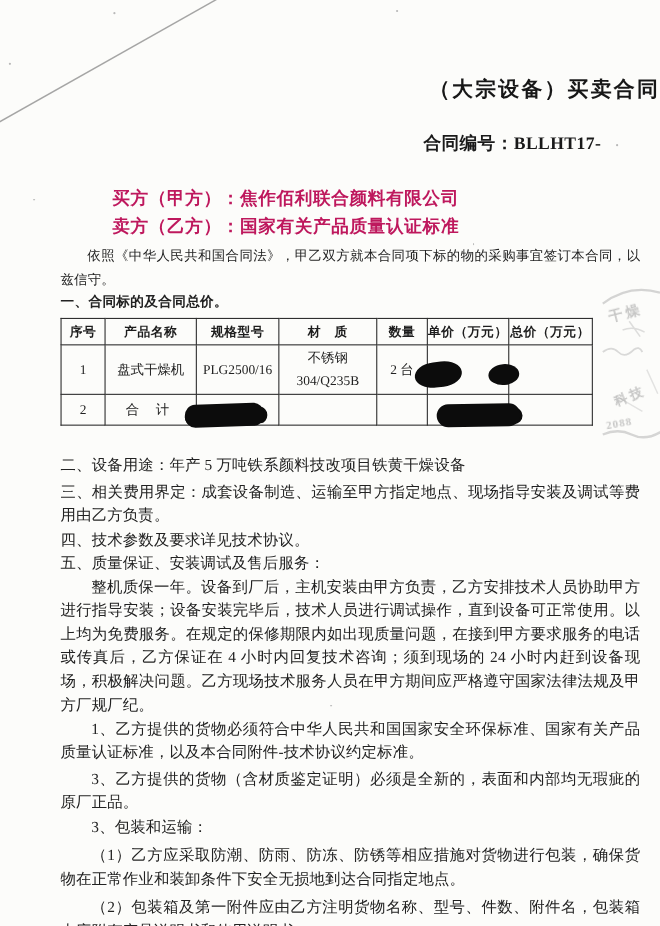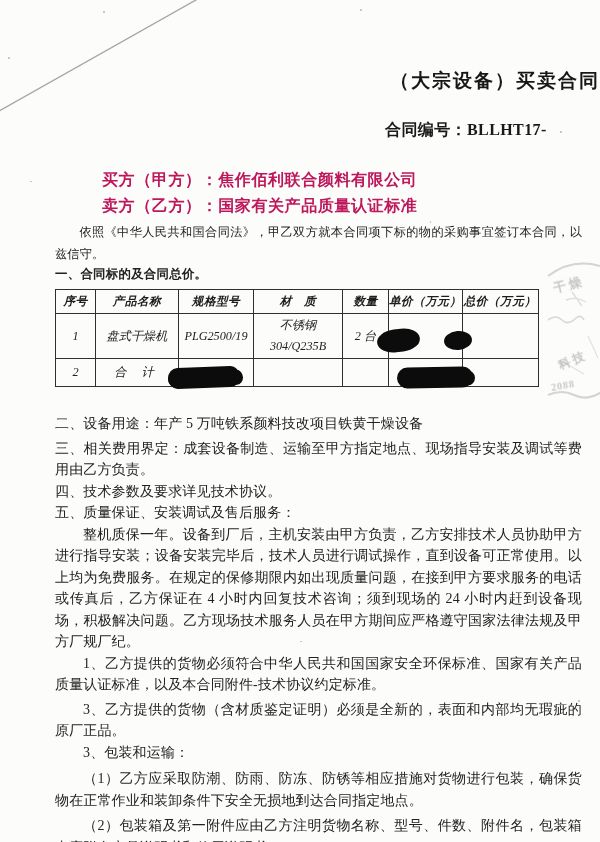--- a/index.html
+++ b/index.html
@@ -34,21 +34,21 @@
   .sec1{position:absolute;left:55px;top:266px;font-size:12.4px;font-weight:bold;color:#222;letter-spacing:.3px;}
   
   .goods-table{
     position:absolute;left:55px;top:289px;
     border-collapse:collapse;table-layout:fixed;
     font-size:12.2px;color:#222;
   }
   .goods-table td,.goods-table th{
     border:1px solid #2f2f2f;
     text-align:center;vertical-align:middle;
-    padding:0;font-weight:normal;overflow:hidden;white-space:nowrap;font-style:italic;
+    padding:0;font-weight:normal;overflow:hidden;white-space:nowrap;
   }
   .goods-table th{font-size:11.6px;letter-spacing:.5px;font-weight:bold;color:#1d1d1d;}
   .row-head{height:24px;}
   .row-item{height:45px;}
   .row-total{height:28px;}
   .cell-material{line-height:21px;vertical-align:middle;}
   .cell-qty{vertical-align:top;padding-top:6px;}
   .cell-total-label{letter-spacing:6px;}
   
   .redact{position:absolute;background:#0c0c0c;}
@@ -133,21 +133,21 @@
       <th>产品名称</th>
       <th>规格型号</th>
       <th>材　质</th>
       <th>数量</th>
       <th>单价（万元）</th>
       <th>总价（万元）</th>
     </tr>
     <tr class="row-item">
       <td>1</td>
       <td>盘式干燥机</td>
-      <td>PLG2500/19</td>
+      <td>PLG2500/16</td>
       <td class="cell-material">
         <div>不锈钢</div>
         <div>304/Q235B</div>
       </td>
       <td class="cell-qty">2 台</td>
       <td></td>
       <td></td>
     </tr>
     <tr class="row-total">
       <td>2</td>

